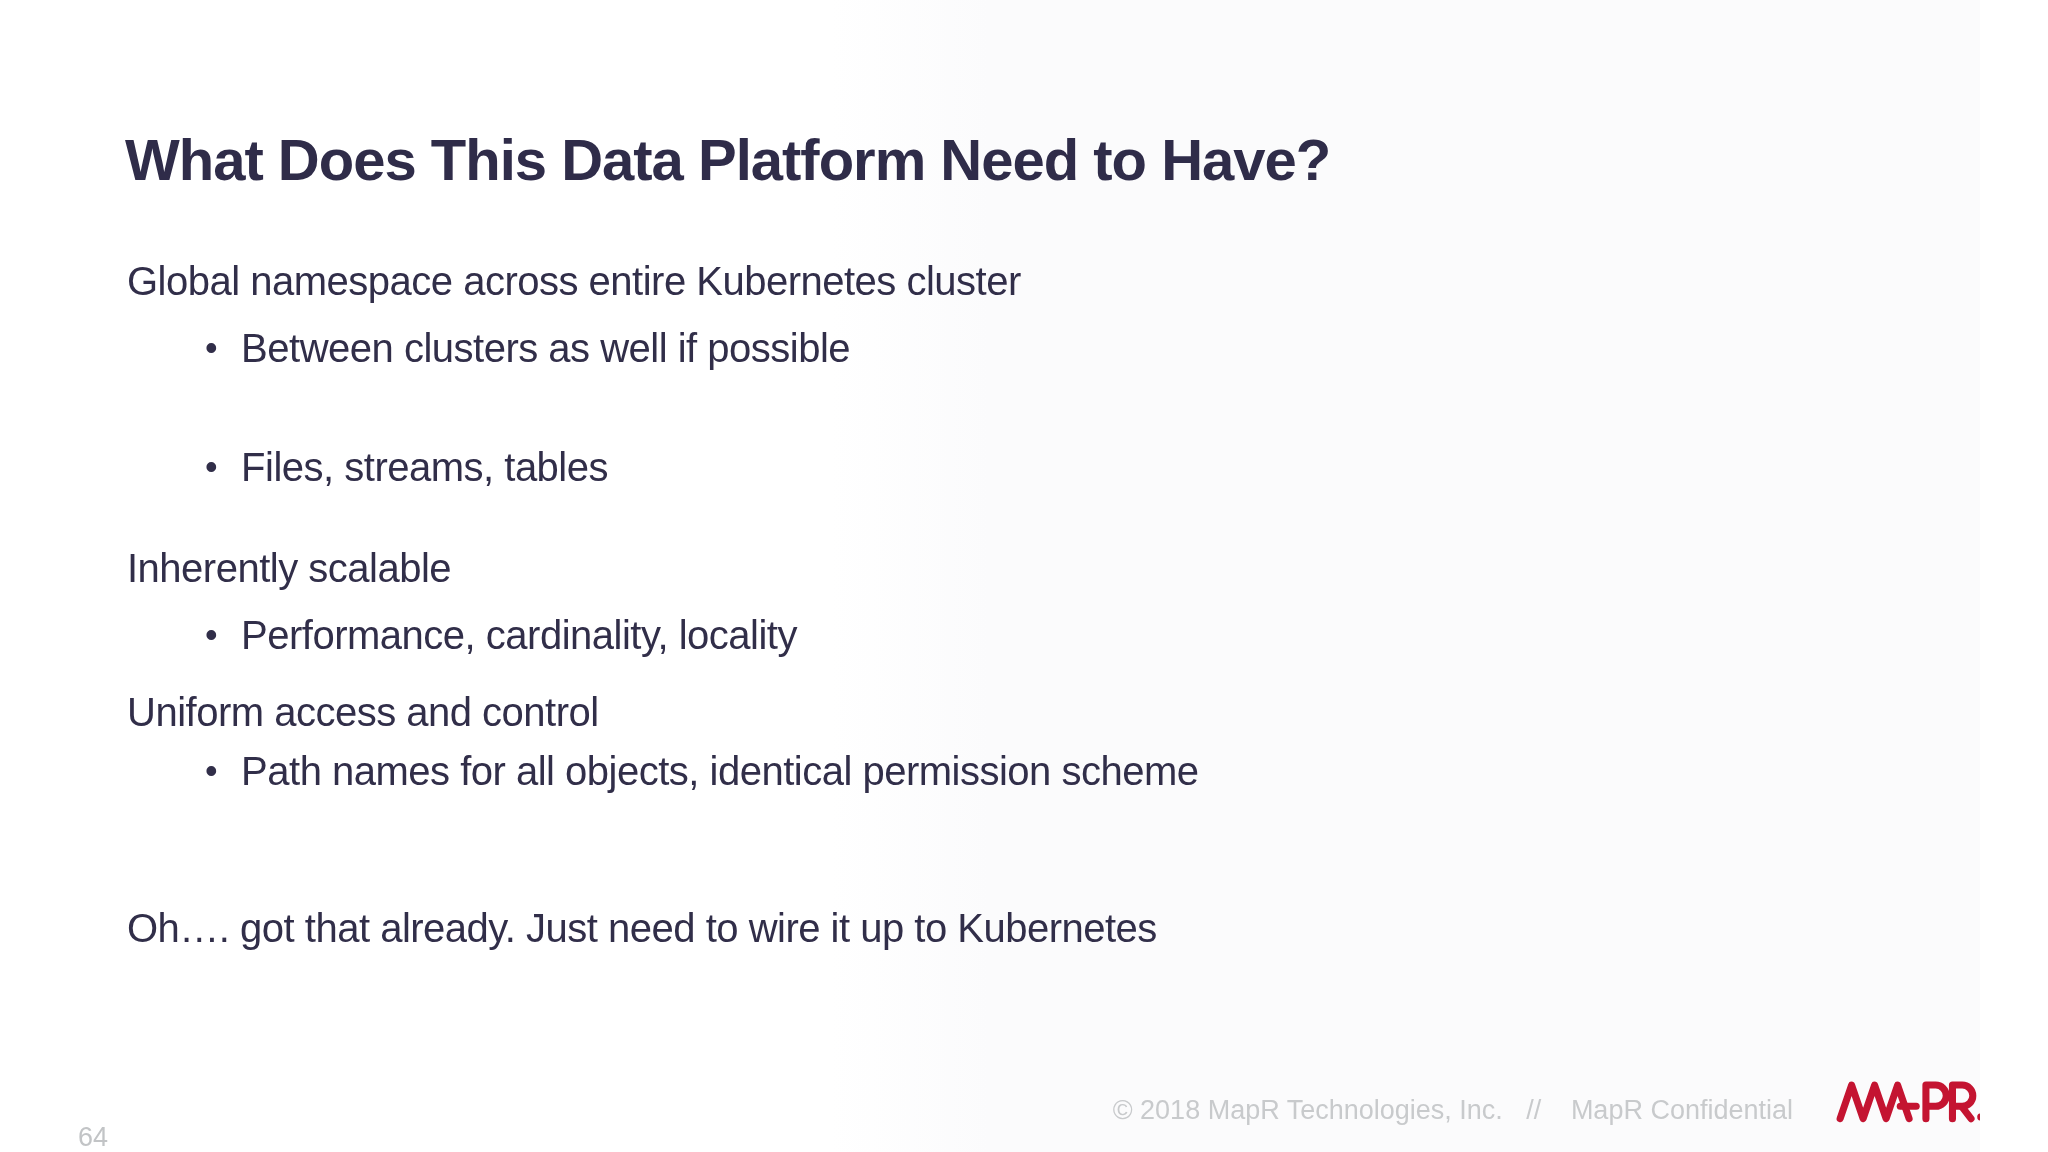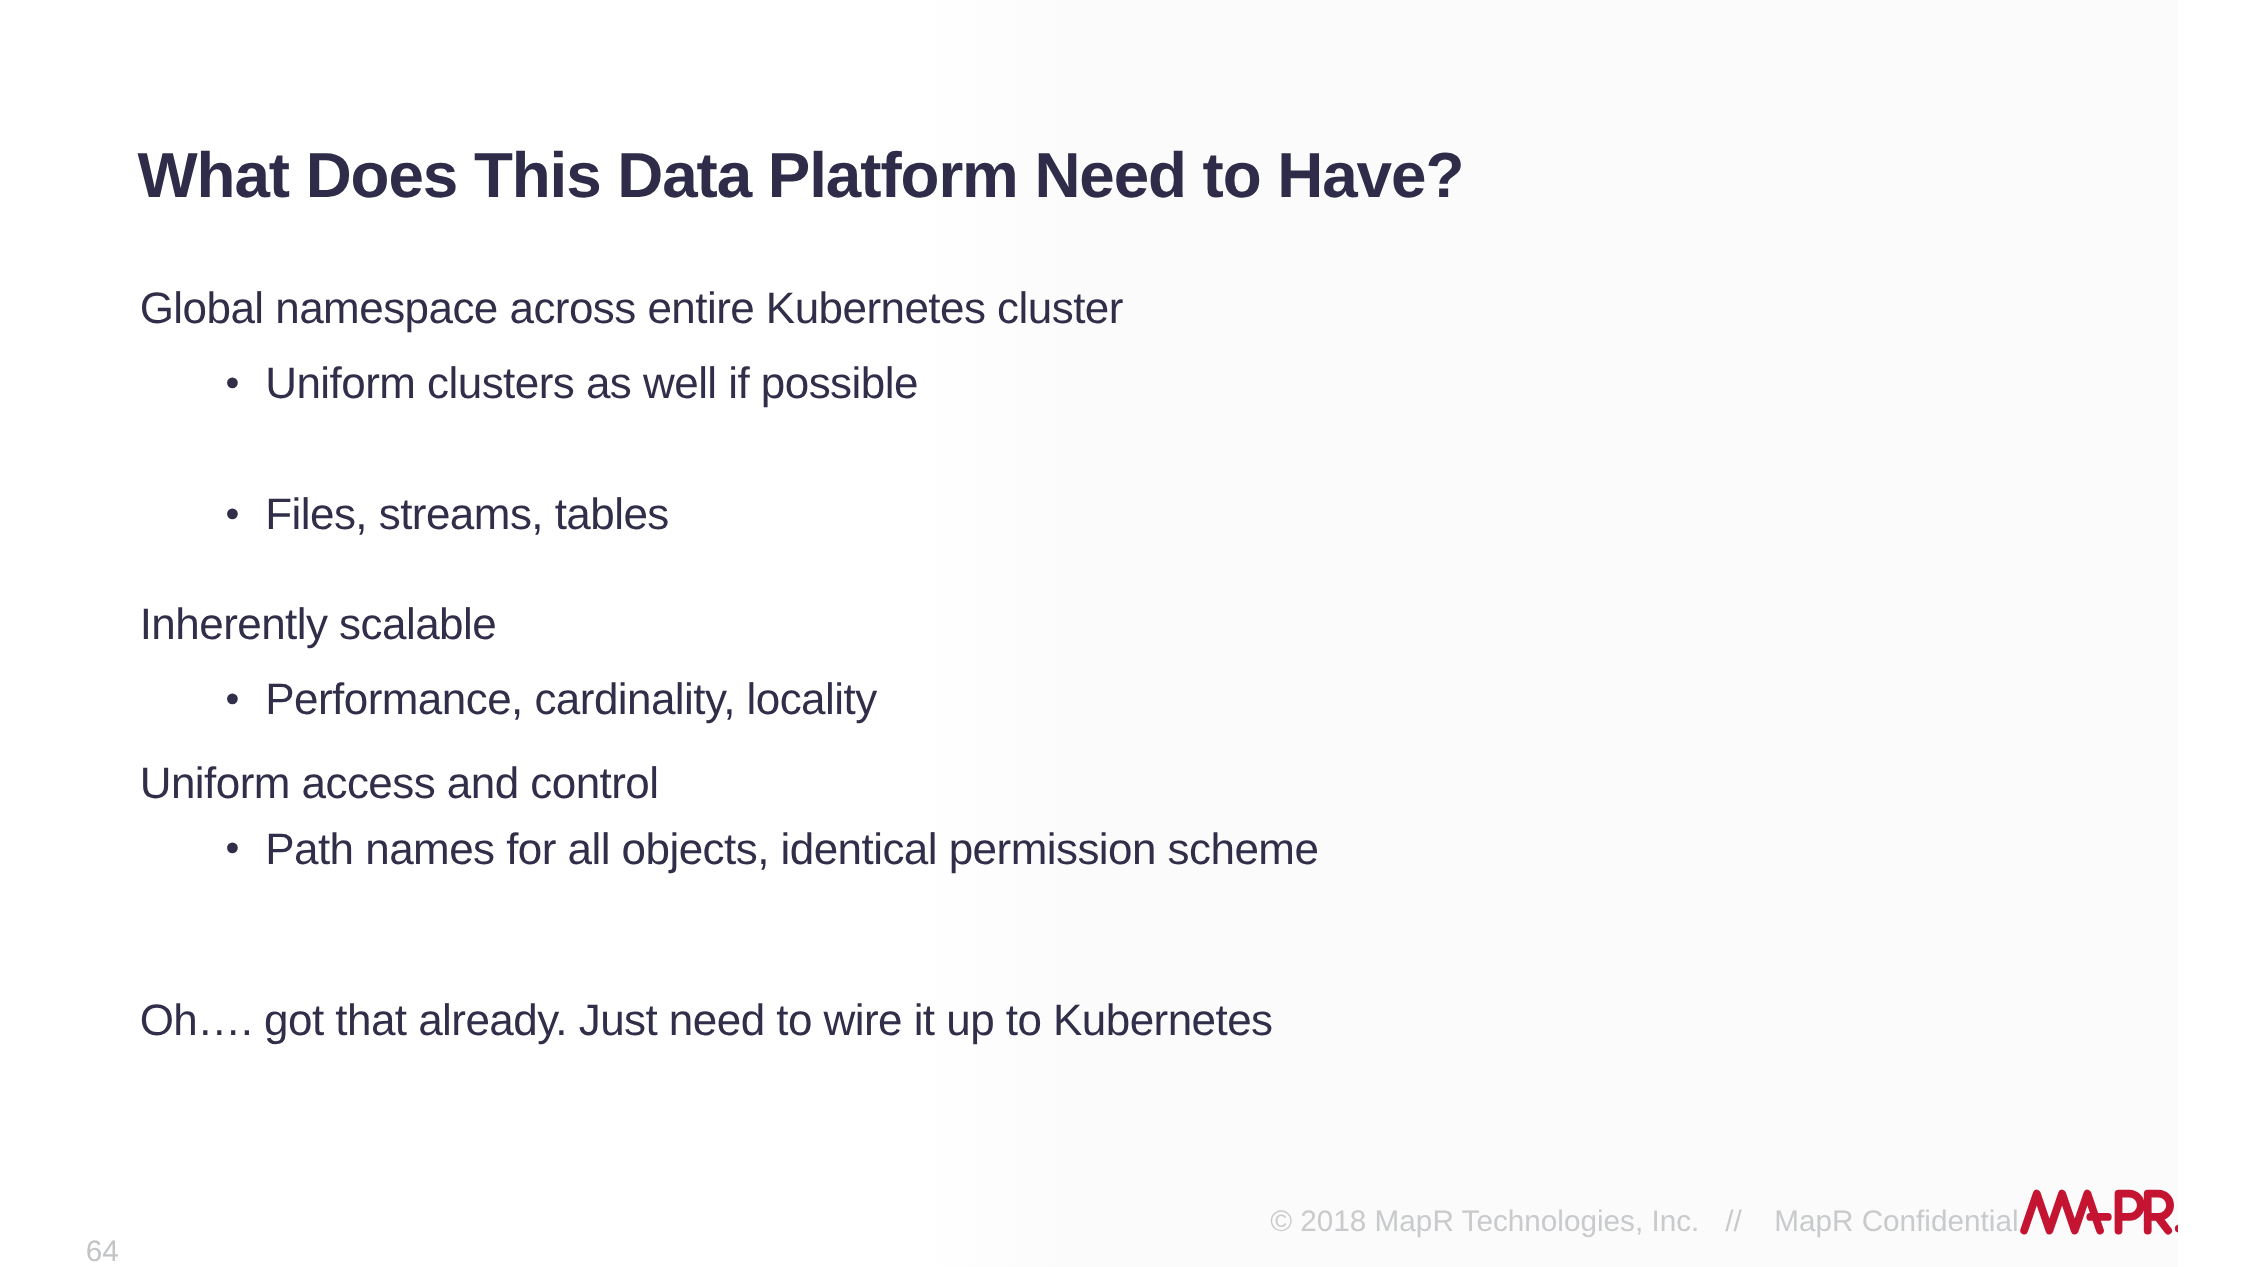--- a/index.html
+++ b/index.html
@@ -62,21 +62,20 @@
   }
   .footer-note {
     position: absolute;
     top: 1095px;
     left: 0;
     width: 1793px;
     text-align: right;
     font-size: 27px;
     color: #c8cacc;
     white-space: nowrap;
-    padding-left: 42px;
   }
   .footer-note .sep {
     display: inline-block;
     margin: 0 14px 0 16px;
   }
   .footer-note .confidential {
     display: inline-block;
     margin-left: 8px;
   }
   .logo {
@@ -99,21 +98,21 @@
 
 <div class="slide">
 
   <h1 class="slide-title">What Does This Data Platform Need to Have?</h1>
 
   <div class="line main l0">
     <span>Global namespace across entire Kubernetes cluster</span>
   </div>
 
   <div class="line sub l1">
-    <span class="bullet">•</span><span>Uniform clusters as well if possible</span>
+    <span class="bullet">•</span><span>Between clusters as well if possible</span>
   </div>
 
 
   <div class="line sub l3">
     <span class="bullet">•</span><span>Files, streams, tables</span>
   </div>
 
   <div class="line main l4">
     <span>Inherently scalable</span>
   </div>

